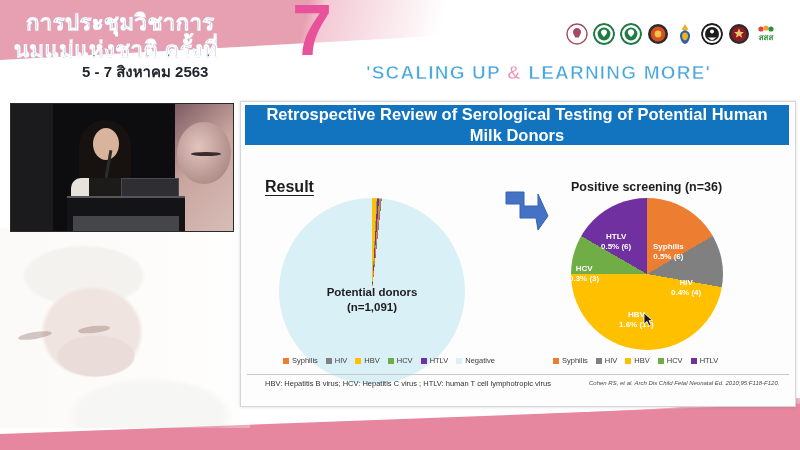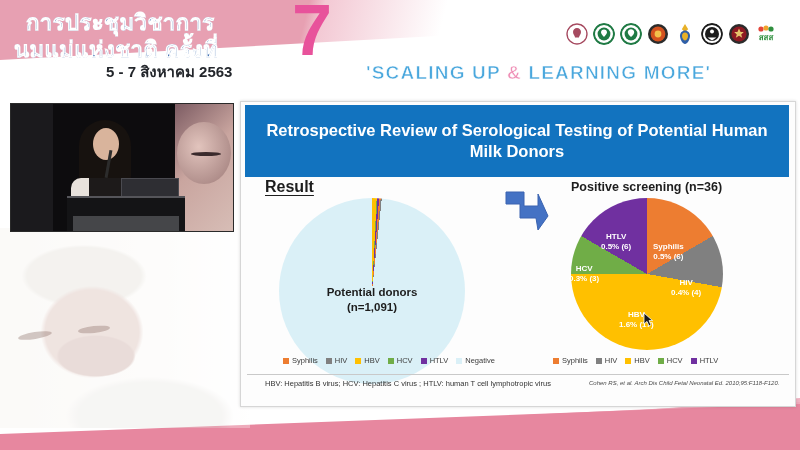--- a/index.html
+++ b/index.html
@@ -29,21 +29,21 @@
   #baby-eye-l{position:absolute;left:18px;top:332px;width:34px;height:7px;border-radius:50%;
      background:#8d7168;opacity:.38;transform:rotate(-9deg);}
   #baby-eye-r{position:absolute;left:78px;top:326px;width:32px;height:7px;border-radius:50%;
      background:#8d7168;opacity:.38;transform:rotate(-6deg);}
 
   
   #hdr-thai-1,#hdr-thai-2{position:absolute;font-weight:700;color:#2a5fa8;letter-spacing:.5px;
      white-space:nowrap;-webkit-text-stroke:.7px #ffffff;}
   #hdr-thai-1{left:26px;top:5px;font-size:22px;}
   #hdr-thai-2{left:14px;top:32px;font-size:22px;}
-  #hdr-date{position:absolute;left:82px;top:60px;font-size:15px;font-weight:700;color:#23262b;white-space:nowrap;margin-left:24px;}
+  #hdr-date{position:absolute;left:82px;top:60px;font-size:15px;font-weight:700;color:#23262b;white-space:nowrap;}
   #hdr-seven{position:absolute;left:292px;top:-6px;font-size:72px;font-weight:700;color:#e8529b;
      line-height:1;font-family:"Liberation Sans",sans-serif;}
   #hdr-tagline{position:absolute;left:366px;top:62px;font-size:19px;font-weight:700;
      color:#49a7dd;letter-spacing:1.2px;white-space:nowrap;-webkit-text-stroke:.6px #ffffff;}
   #hdr-tagline .amp{color:#ef8fb6;}
 
   
   #logo-strip{position:absolute;left:566px;top:23px;display:flex;gap:5px;align-items:center;}
   .logo{width:22px;height:22px;border-radius:50%;display:block;}
   .logo.sq{border-radius:3px;}
@@ -62,21 +62,21 @@
   #spk-body{position:absolute;left:60px;top:74px;width:70px;height:48px;border-radius:10px 10px 0 0;background:#e8e2dc;}
   #spk-vest{position:absolute;left:78px;top:74px;width:32px;height:40px;background:#1d1a1a;}
   #spk-mic{position:absolute;left:96px;top:46px;width:3px;height:28px;background:#2c2c2c;transform:rotate(10deg);}
   #spk-podium{position:absolute;left:56px;top:92px;width:118px;height:34px;background:#141416;border-top:2px solid #55555a;}
   #spk-podium-base{position:absolute;left:62px;top:112px;width:106px;height:15px;background:#6d6f74;opacity:.55;}
   #spk-laptop{position:absolute;left:110px;top:74px;width:56px;height:22px;background:#2e2e33;border:1px solid #4a4a50;}
 
   
   #slide{position:absolute;left:240px;top:101px;width:554px;height:304px;background:#fdfdfd;
      border:1px solid #d6d6d6;box-shadow:0 0 3px rgba(0,0,0,.15);}
-  #slide-title-bar{position:absolute;left:4px;top:3px;width:544px;height:72px;background:#1273bf;
+  #slide-title-bar{position:absolute;left:4px;top:3px;width:544px;height:40px;background:#1273bf;
      display:flex;align-items:center;justify-content:center;text-align:center;padding:0 10px;box-sizing:border-box;}
   #slide-title{color:#ffffff;font-size:16.5px;font-weight:700;line-height:1.28;}
 
   #result-label{position:absolute;left:24px;top:76px;font-size:16px;font-weight:700;color:#1d1d1d;
      text-decoration:underline;text-underline-offset:3px;}
 
   
   #callout{position:absolute;left:106px;top:74px;width:155px;height:20px;background:#ffffff;
      border:1.3px solid #2f5597;border-radius:5px;display:flex;align-items:center;justify-content:center;gap:4px;}
   #callout-main{font-size:9.5px;font-weight:700;color:#c00000;white-space:nowrap;}

